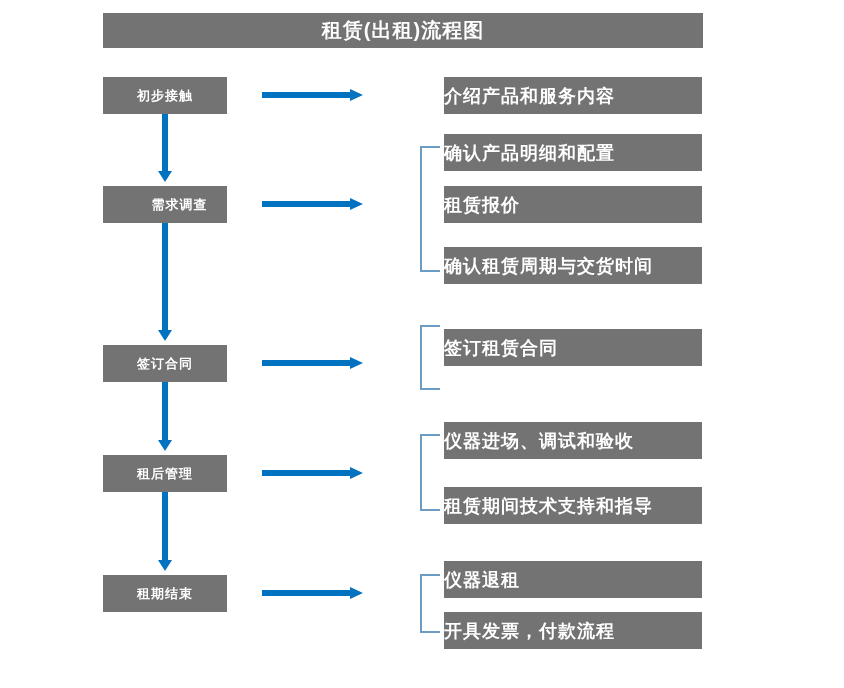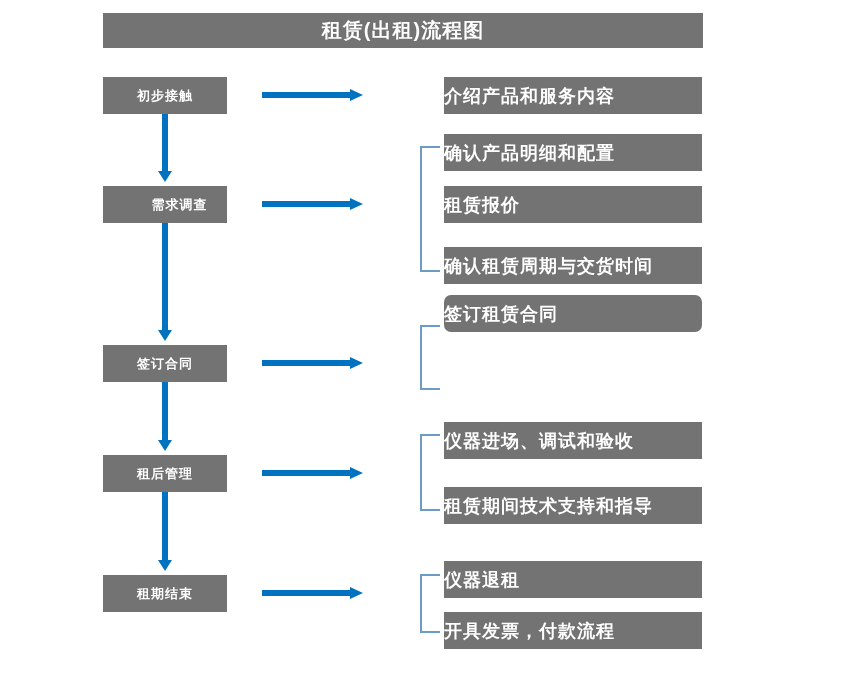--- a/index.html
+++ b/index.html
@@ -142,21 +142,21 @@
   </svg>
 
   <div class="box detail-box" style="top:77px;">介绍产品和服务内容</div>
 
   <div class="box detail-box" style="top:134px;">确认产品明细和配置</div>
 
   <div class="box detail-box" style="top:186px;">租赁报价</div>
 
   <div class="box detail-box" style="top:247px;">确认租赁周期与交货时间</div>
 
-  <div class="box detail-box" style="top:295px;border-radius:7px;">签订租赁合同</div>
+  <div class="box detail-box" style="top:329px;">签订租赁合同</div>
 
 
   <div class="box detail-box" style="top:422px;">仪器进场、调试和验收</div>
 
   <div class="box detail-box" style="top:487px;">租赁期间技术支持和指导</div>
 
   <div class="box detail-box" style="top:561px;text-align:right;">仪器退租</div>
 
   <div class="box detail-box" style="top:612px;">开具发票，付款流程</div>
 

